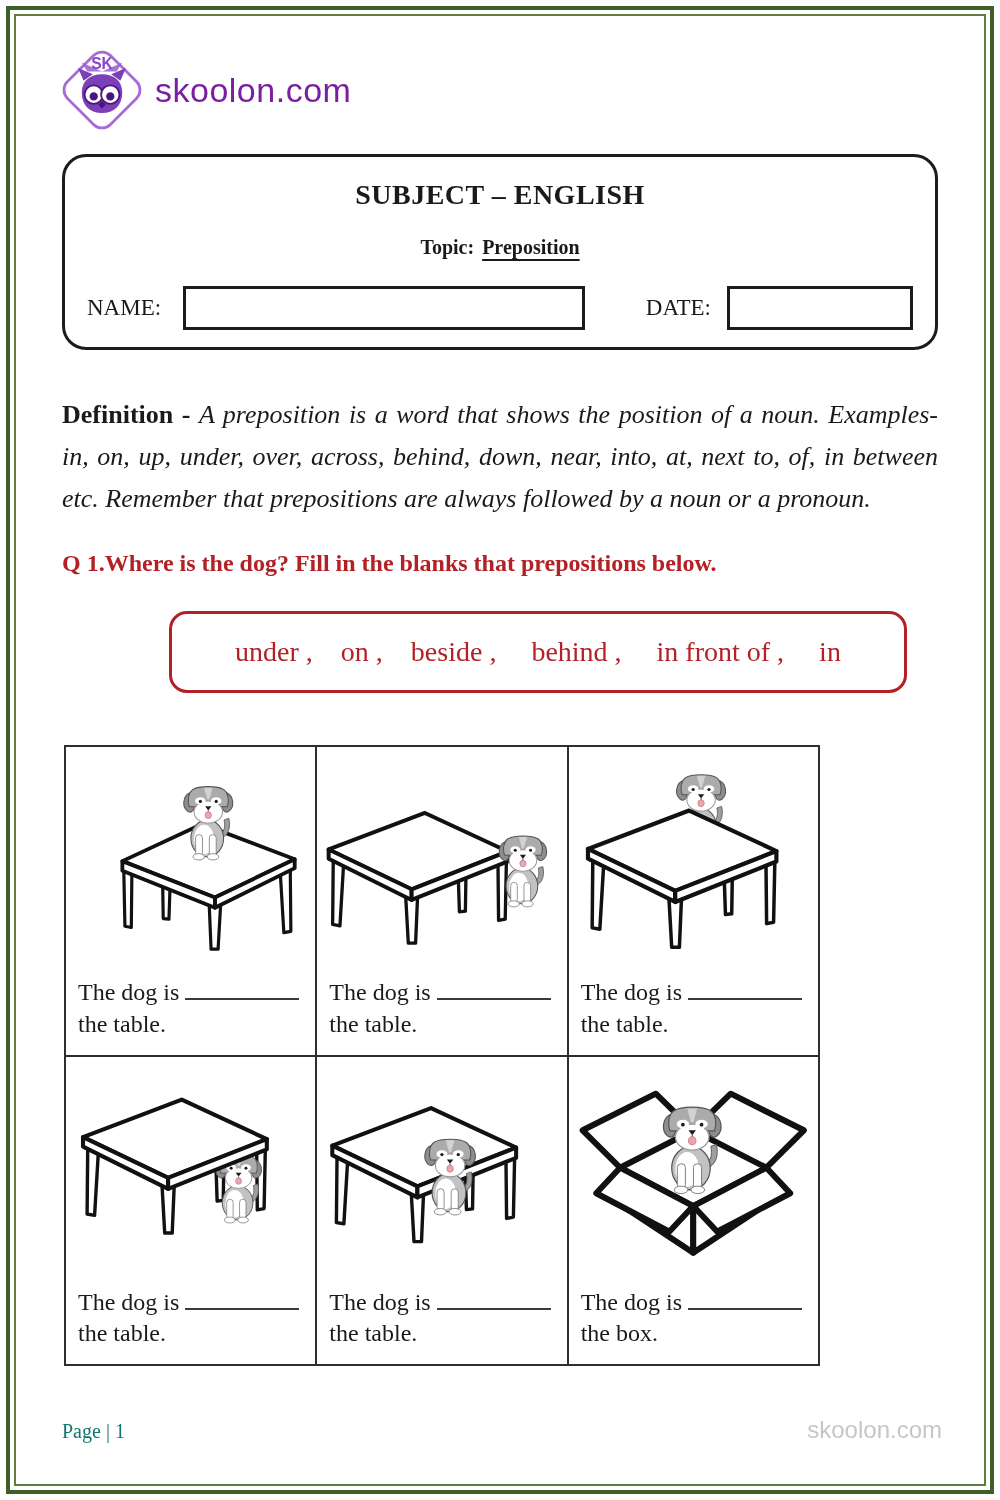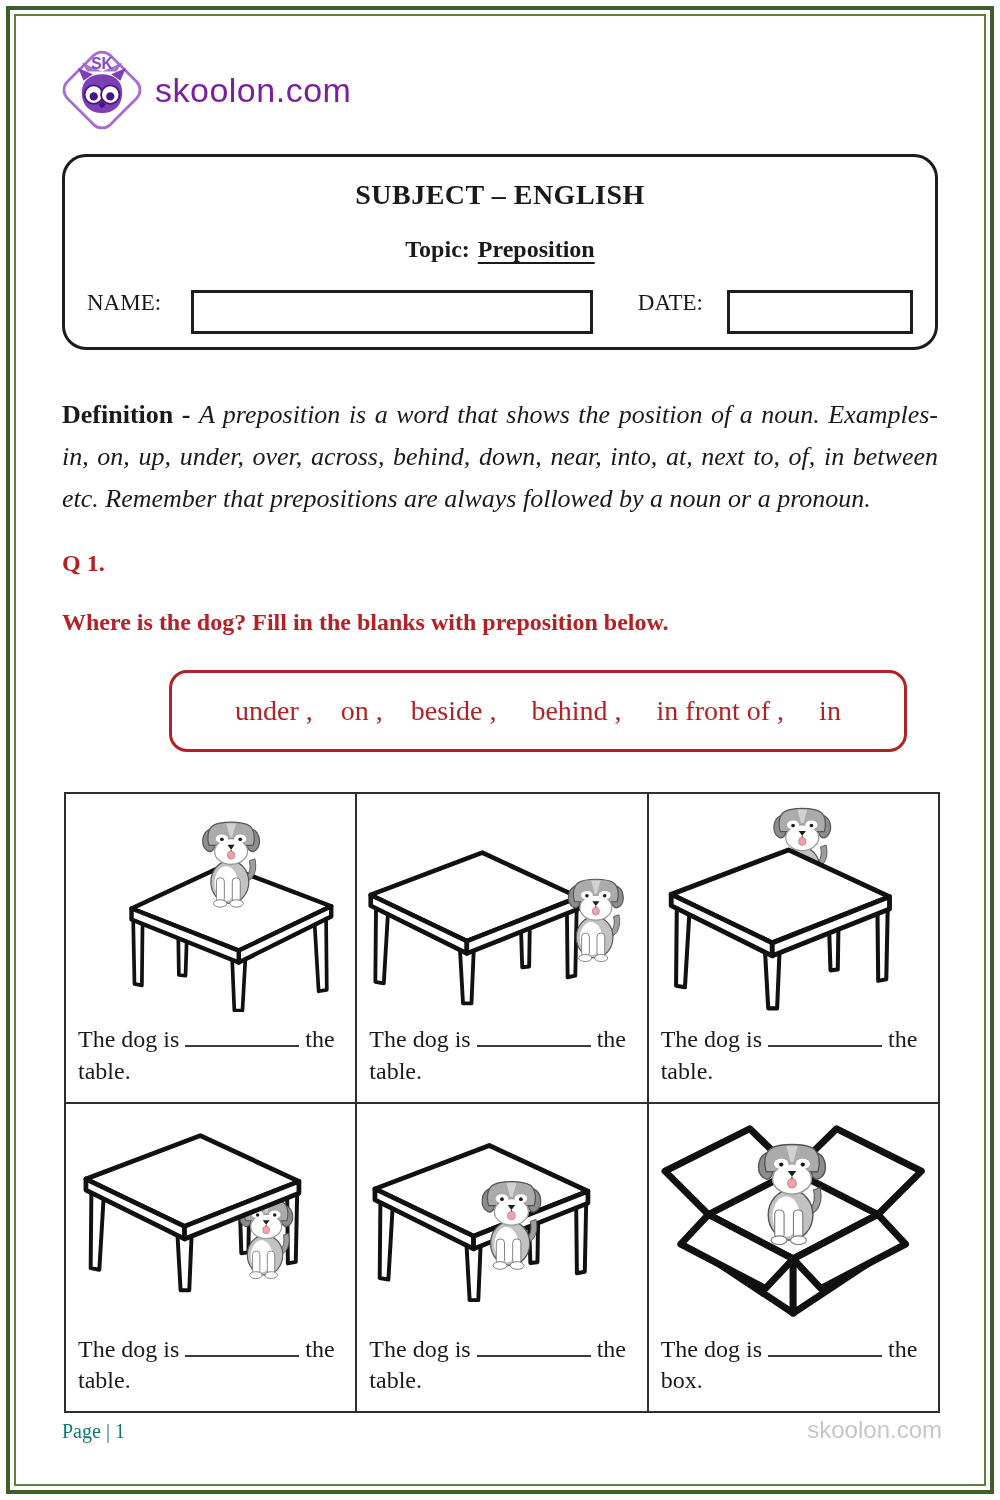--- a/index.html
+++ b/index.html
@@ -10,46 +10,46 @@
   .content{position:absolute;inset:16px;padding:28px 46px 0 46px;box-sizing:border-box;}
 
   
   .brand{display:flex;align-items:center;gap:7px;margin-left:-6px;}
   .brand svg{display:block;}
   .brand-text{font-family:"Liberation Sans", sans-serif;font-size:34px;color:var(--brand-purple,#7a1fa0);letter-spacing:.5px;}
 
   
   .title-box{margin-top:18px;border:3px solid #1c1c1c;border-radius:24px;height:196px;box-sizing:border-box;position:relative;}
   .subject{text-align:center;margin-top:22px;font-weight:bold;font-size:28px;letter-spacing:.5px;}
-  .topic{text-align:center;margin-top:25px;font-size:24px;}
+  .topic{text-align:center;margin-top:25px;font-size:20px;}
   .topic-label{font-weight:bold;}
   .topic-value{font-weight:bold;text-decoration:underline;text-underline-offset:5px;margin-left:8px;}
-  .name-row{display:flex;align-items:flex-start;margin:27px 22px 0 22px;gap:8px;}
+  .name-row{display:flex;align-items:center;margin:27px 22px 0 22px;}
   .field-label{font-size:23px;}
   .input-box{display:inline-block;height:44px;border:3px solid #1c1c1c;box-sizing:border-box;background:#fff;}
   .name-box{width:402px;margin-left:22px;}
   .date-label{margin-left:auto;}
   .date-box{width:186px;margin-left:16px;}
 
   
   .definition{margin:44px 0 17px 0;font-size:26px;line-height:1.62;text-align:justify;}
   .definition b{font-style:normal;font-weight:bold;}
   .definition i{font-style:italic;}
 
   
-  .question{display:flex;gap:32px;margin:30px 0 0 0;color:var(--accent-red,#b32025);
-            font-size:24px;font-weight:bold;flex-direction:column;}
+  .question{display:flex;gap:0;margin:30px 0 0 0;color:var(--accent-red,#b32025);
+            font-size:24px;font-weight:bold;}
   
   .word-bank{margin:34px 0 0 107px;width:738px;height:82px;box-sizing:border-box;
              border:3px solid var(--accent-red,#b32025);border-radius:18px;
              display:flex;align-items:center;justify-content:center;}
   .word-bank span{white-space:pre;color:var(--accent-red,#b32025);font-size:28px;}
 
   
-  table.grid{border-collapse:collapse;table-layout:fixed;width:876px;margin:40px 0 0 2px;padding-left:7px;}
+  table.grid{border-collapse:collapse;table-layout:fixed;width:756px;margin:52px 0 0 2px;padding-left:7px;}
   table.grid td{border:2px solid #2e2e2e;vertical-align:top;padding:0;}
   .scene{height:218px;padding-top:6px;}
   .scene svg{display:block;width:100%;height:212px;}
   .caption{margin:6px 8px 14px 12px;font-size:24px;line-height:1.32;}
   .blank{display:inline-block;width:114px;height:14px;border-bottom:2.4px solid #3a3a3a;}
 
   
   .footer{position:absolute;left:62px;right:58px;bottom:56px;display:flex;justify-content:space-between;align-items:baseline;}
   .page-num{font-family:Liberation Serif, serif;font-size:20px;color:#0f766e;}
   .watermark{font-family:"Liberation Sans", sans-serif;font-size:24px;color:#c6c6c6;}
@@ -129,21 +129,21 @@
         <span class="input-box name-box"></span>
         <span class="field-label date-label">DATE:</span>
         <span class="input-box date-box"></span>
       </div>
     </div>
 
     <p class="definition"><b>Definition - </b><i>A preposition is a word that shows the position of a noun. Examples- in, on, up, under, over, across, behind, down, near, into, at, next to, of, in between etc. Remember that prepositions are always followed by a noun or a pronoun.</i></p>
 
     <div class="question">
       <span>Q 1.</span>
-      <span>Where is the dog? Fill in the blanks with preposition below.</span>
+      <span>Where is the dog? Fill in the blanks that prepositions below.</span>
     </div>
 
     <div class="word-bank">
       <span>under ,    on ,    beside ,     behind ,     in front of ,     in</span>
     </div>
 
     <table class="grid">
       <tbody>
       <tr>
         <td>

